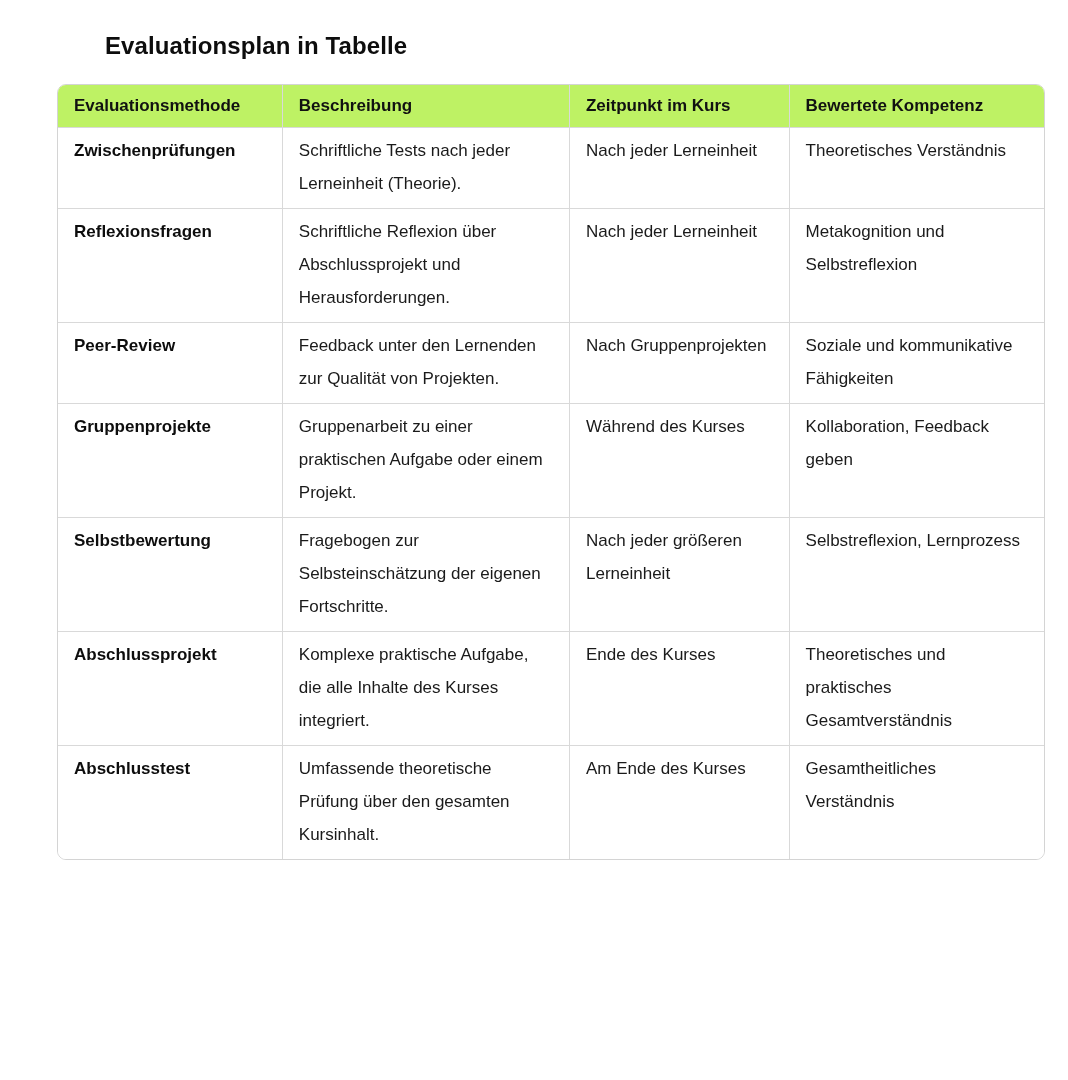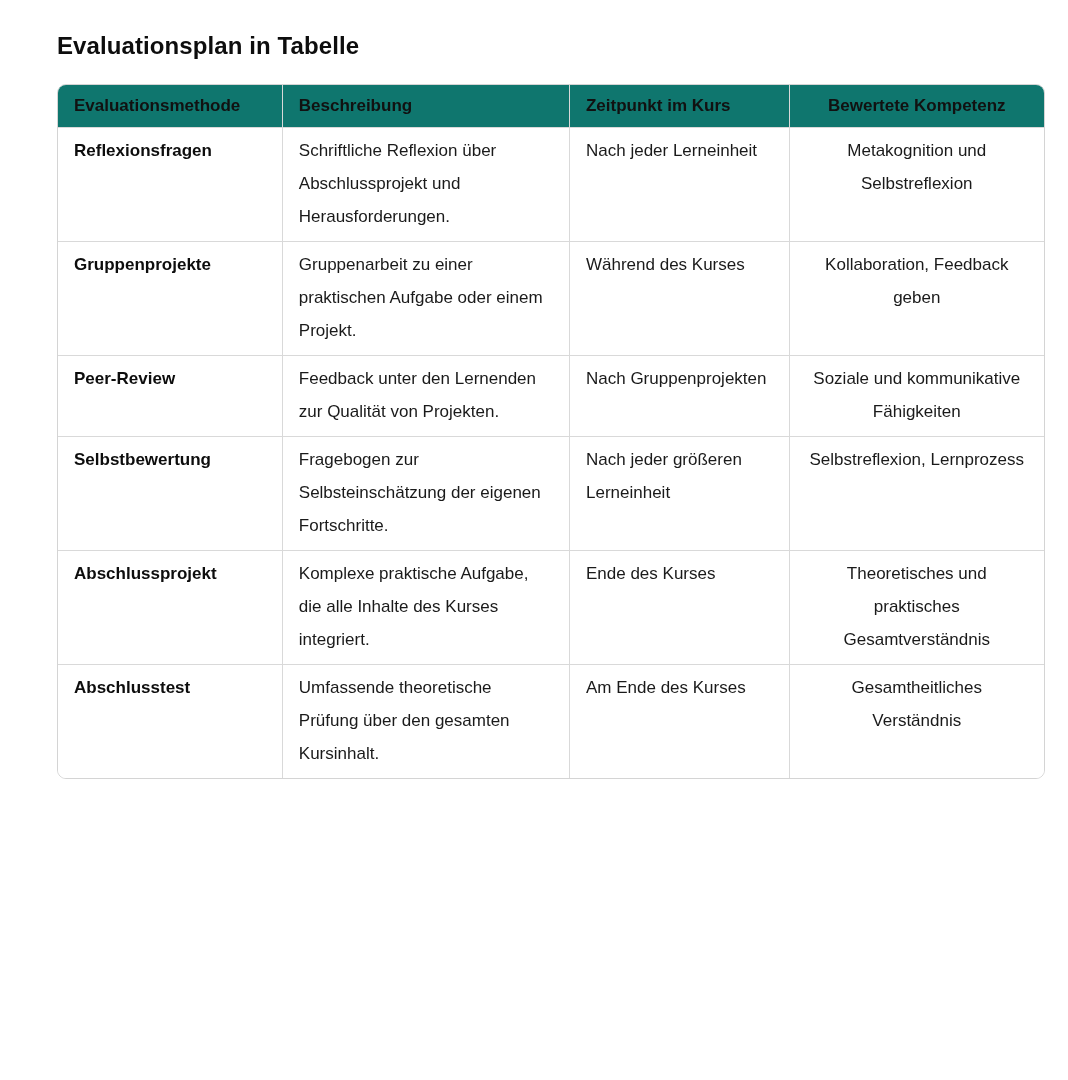--- a/index.html
+++ b/index.html
@@ -13,40 +13,41 @@
     width: 1068px;
     height: 1080px;
     padding: 32px 23px 6px 57px;
   }
   .page-title {
     font-size: 24px;
     font-weight: 700;
     letter-spacing: 0.1px;
     color: #0d0d0d;
     margin-bottom: 24px;
+    margin-left: 48px;
   }
   table.eval-table {
     width: 988px;
     border-collapse: separate;
     border-spacing: 0;
     border: 1px solid #d4d4d4;
     border-radius: 9px;
     font-size: 17px;
   }
   .eval-table th, .eval-table td {
     text-align: left;
     vertical-align: top;
     border-right: 1px solid #d9d9d9;
     border-bottom: 1px solid #d9d9d9;
     line-height: 33px;
   }
-  .eval-table th:last-child, .eval-table td:last-child { border-right: none; text-align: center; }
+  .eval-table th:last-child, .eval-table td:last-child { border-right: none; }
   .eval-table tr:last-child td { border-bottom: none; }
   .eval-table thead th {
-    background: #0f766e;
+    background: #bef264;
     font-weight: 600;
     padding: 4px 16px 5px 16px;
     color: #111;
   }
   .eval-table thead th:first-child { border-top-left-radius: 8px; }
   .eval-table thead th:last-child  { border-top-right-radius: 8px; }
   .eval-table tbody tr:last-child td:first-child { border-bottom-left-radius: 8px; }
   .eval-table tbody tr:last-child td:last-child  { border-bottom-right-radius: 8px; }
   .eval-table td {
     background: #ffffff;
@@ -69,41 +70,47 @@
     <thead>
       <tr>
         <th class="col-method">Evaluationsmethode</th>
         <th class="col-description">Beschreibung</th>
         <th class="col-timing">Zeitpunkt im Kurs</th>
         <th class="col-competency">Bewertete Kompetenz</th>
       </tr>
     </thead>
     <tbody>
 
+  <tr>
+    <td class="col-method">Zwischenprüfungen</td>
+    <td class="col-description">Schriftliche Tests nach jeder Lerneinheit (Theorie).</td>
+    <td class="col-timing">Nach jeder Lerneinheit</td>
+    <td class="col-competency">Theoretisches Verständnis</td>
+  </tr>
 
 
   <tr>
     <td class="col-method">Reflexionsfragen</td>
     <td class="col-description">Schriftliche Reflexion über Abschlussprojekt und Herausforderungen.</td>
     <td class="col-timing">Nach jeder Lerneinheit</td>
     <td class="col-competency">Metakognition und Selbstreflexion</td>
   </tr>
 
   <tr>
+    <td class="col-method">Peer-Review</td>
+    <td class="col-description">Feedback unter den Lernenden zur Qualität von Projekten.</td>
+    <td class="col-timing">Nach Gruppenprojekten</td>
+    <td class="col-competency">Soziale und kommunikative Fähigkeiten</td>
+  </tr>
+
+  <tr>
     <td class="col-method">Gruppenprojekte</td>
     <td class="col-description">Gruppenarbeit zu einer praktischen Aufgabe oder einem Projekt.</td>
     <td class="col-timing">Während des Kurses</td>
     <td class="col-competency">Kollaboration, Feedback geben</td>
-  </tr>
-
-  <tr>
-    <td class="col-method">Peer-Review</td>
-    <td class="col-description">Feedback unter den Lernenden zur Qualität von Projekten.</td>
-    <td class="col-timing">Nach Gruppenprojekten</td>
-    <td class="col-competency">Soziale und kommunikative Fähigkeiten</td>
   </tr>
 
   <tr>
     <td class="col-method">Selbstbewertung</td>
     <td class="col-description">Fragebogen zur Selbsteinschätzung der eigenen Fortschritte.</td>
     <td class="col-timing">Nach jeder größeren Lerneinheit</td>
     <td class="col-competency">Selbstreflexion, Lernprozess</td>
   </tr>
 
   <tr>

